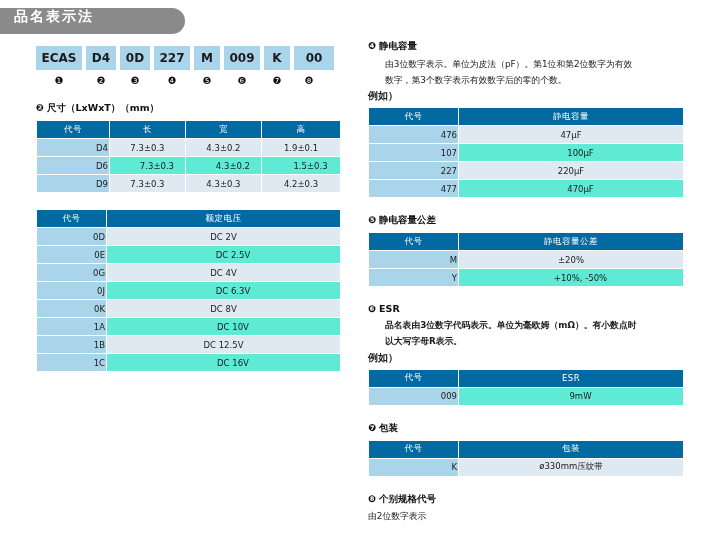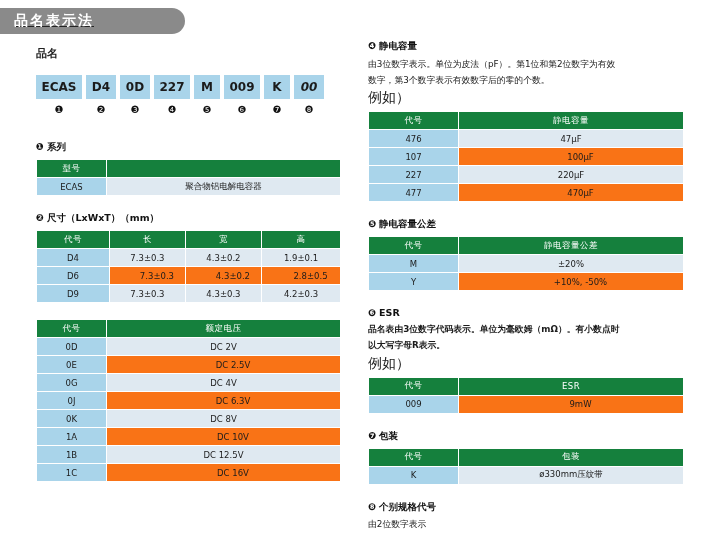--- a/index.html
+++ b/index.html
@@ -24,22 +24,20 @@
   
   .header {
     position: absolute;
     top: 8px;
     left: 0;
     width: 185px;
     height: 26px;
     background: #8a8a8a;
     border-radius: 0 13px 13px 0;
     display: flex;
-    align-items: center;
-    text-decoration: underline;
   }
   .header-title {
     color: #ffffff;
     font-size: 14px;
     font-weight: bold;
     letter-spacing: 2px;
     margin-left: 14px;
   }
 
   
@@ -103,128 +101,105 @@
     margin-right: 3px;
   }
 
   
   table {
     border-collapse: collapse;
     width: 100%;
     table-layout: fixed;
   }
   th {
-    background: #15803d;
+    background: #0369a1;
     color: #ffffff;
     font-size: 8.5px;
     font-weight: normal;
     height: 15px;
     border: 1px solid #ffffff;
     text-align: center;
     letter-spacing: 0.5px;
   }
   td {
     font-size: 8.5px;
     height: 15px;
     border: 1px solid #ffffff;
     text-align: center;
     color: #1b1b1b;
   }
   td.code {
     background: #a9d4ea;
+    text-align: right;
   }
   td.val {
     background: #dfe9f1;
   }
   td.val-light {
-    background: #f97316;
+    background: #5eead4;
     padding-left: 20px;
   }
 
   
   .para {
     font-size: 8.8px;
     line-height: 1.55;
     color: #1b1b1b;
-    margin: 0 0 2px 0;
+    margin: 0 0 2px 17px;
   }
   .para-b {
     font-weight: bold;
   }
   .eg {
-    font-size: 14px;
-    font-weight: normal;
+    font-size: 10px;
+    font-weight: bold;
     margin: 2px 0 4px 0;
     color: #1b1b1b;
   }
   .tail {
     font-size: 8.8px;
     margin-top: 4px;
     color: #1b1b1b;
   }
 </style>
 </head>
 <body>
 
 <div class="page">
 
   <div class="header">
     <span class="header-title">品名表示法</span>
   </div>
 
   <div class="col-left">
 
-    <div class="pn-label">品名</div>
 
     <div>
       <div class="pn-row" id="pn-row">
           <div class="pn-cell" style="width: 46px;">ECAS</div>
           <div class="pn-cell" style="width: 30px;">D4</div>
           <div class="pn-cell" style="width: 30px;">0D</div>
           <div class="pn-cell" style="width: 36px;">227</div>
           <div class="pn-cell" style="width: 26px;">M</div>
           <div class="pn-cell" style="width: 36px;">009</div>
           <div class="pn-cell" style="width: 26px;">K</div>
-          <div class="pn-cell" style="width: 30px; font-style: italic;">00</div>
+          <div class="pn-cell" style="width: 40px;">00</div>
         </div>
       <div class="pn-marks" id="pn-marks">
           <div class="mark" style="width: 46px;">❶</div>
           <div class="mark" style="width: 30px;">❷</div>
           <div class="mark" style="width: 30px;">❸</div>
           <div class="mark" style="width: 36px;">❹</div>
           <div class="mark" style="width: 26px;">❺</div>
           <div class="mark" style="width: 36px;">❻</div>
           <div class="mark" style="width: 26px;">❼</div>
           <div class="mark" style="width: 30px;">❽</div>
         </div>
     </div>
 
-    <div class="sec" style="margin-top:26px;">
-      <div class="sec-head">
-        <span class="num">❶</span><span>系列</span>
-      </div>
-      <table id="tbl-series">
-          <colgroup>
-            <col style="width: 70px;">
-            <col style="width: auto;">
-          </colgroup>
-          <thead>
-            <tr>
-              <th>型号</th>
-              <th></th>
-            </tr>
-          </thead>
-          <tbody>
-            <tr>
-              <td class="code">ECAS</td>
-              <td class="val">聚合物铝电解电容器</td>
-            </tr>
-          </tbody>
-        </table>
-    </div>
 
     <div class="sec">
       <div class="sec-head">
         <span class="num">❷</span><span>尺寸（LxWxT）（mm）</span>
       </div>
       <table id="tbl-size">
           <colgroup>
             <col style="width: 24%;">
             <col style="width: 25%;">
             <col style="width: 25%;">
@@ -242,21 +217,21 @@
             <tr>
               <td class="code">D4</td>
               <td class="val">7.3±0.3</td>
               <td class="val">4.3±0.2</td>
               <td class="val">1.9±0.1</td>
             </tr>
             <tr>
               <td class="code">D6</td>
               <td class="val-light">7.3±0.3</td>
               <td class="val-light">4.3±0.2</td>
-              <td class="val-light">2.8±0.5</td>
+              <td class="val-light">1.5±0.3</td>
             </tr>
             <tr>
               <td class="code">D9</td>
               <td class="val">7.3±0.3</td>
               <td class="val">4.3±0.3</td>
               <td class="val">4.2±0.3</td>
             </tr>
           </tbody>
         </table>
     </div>

